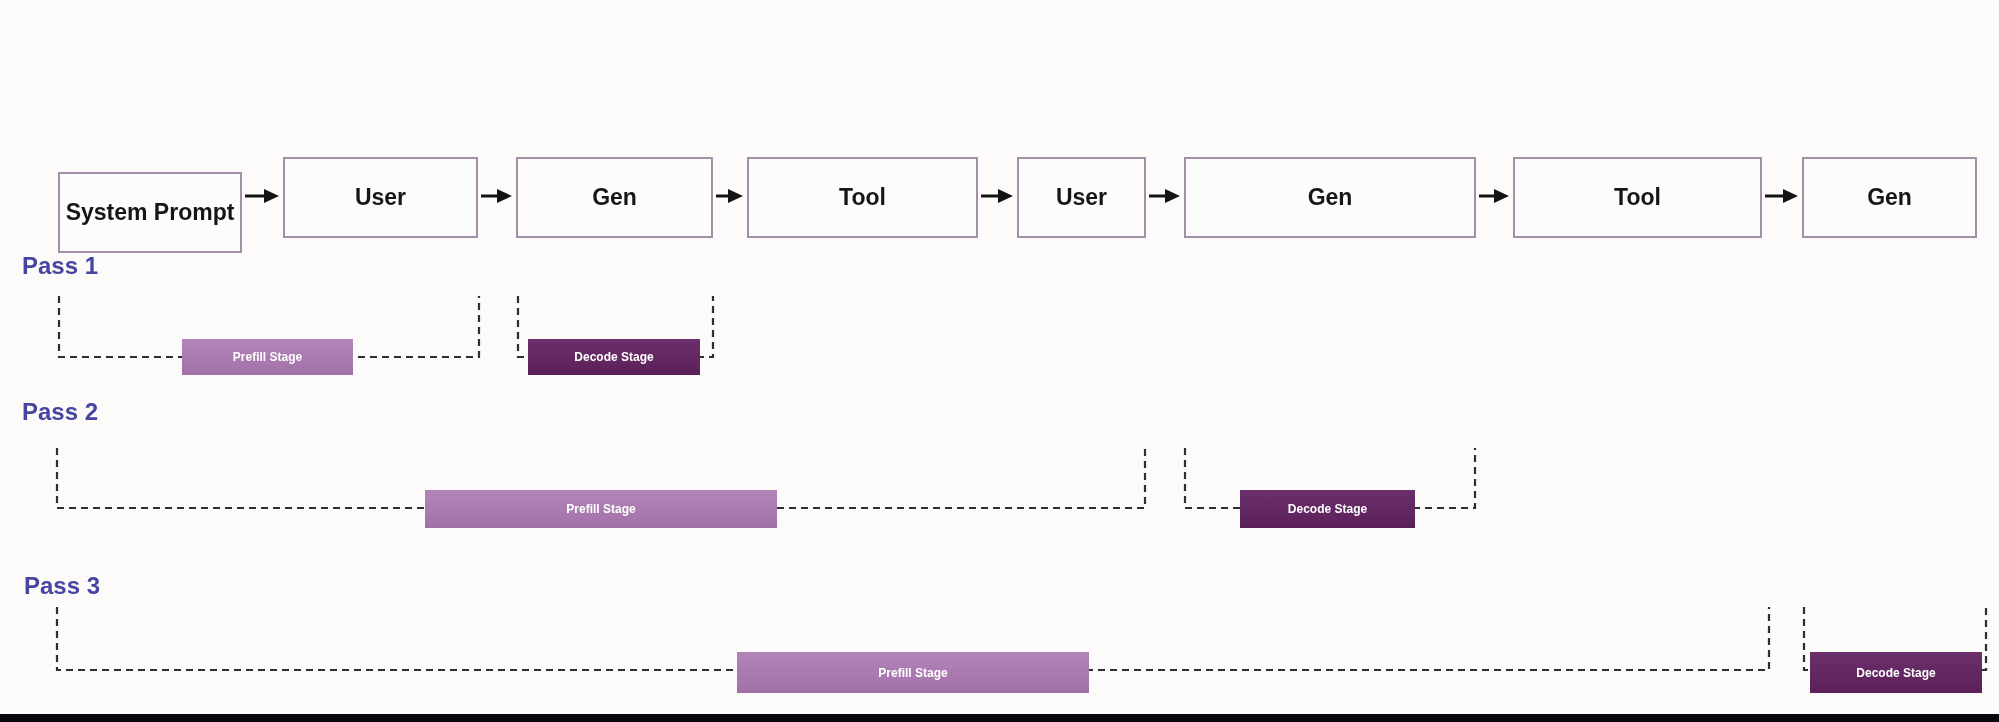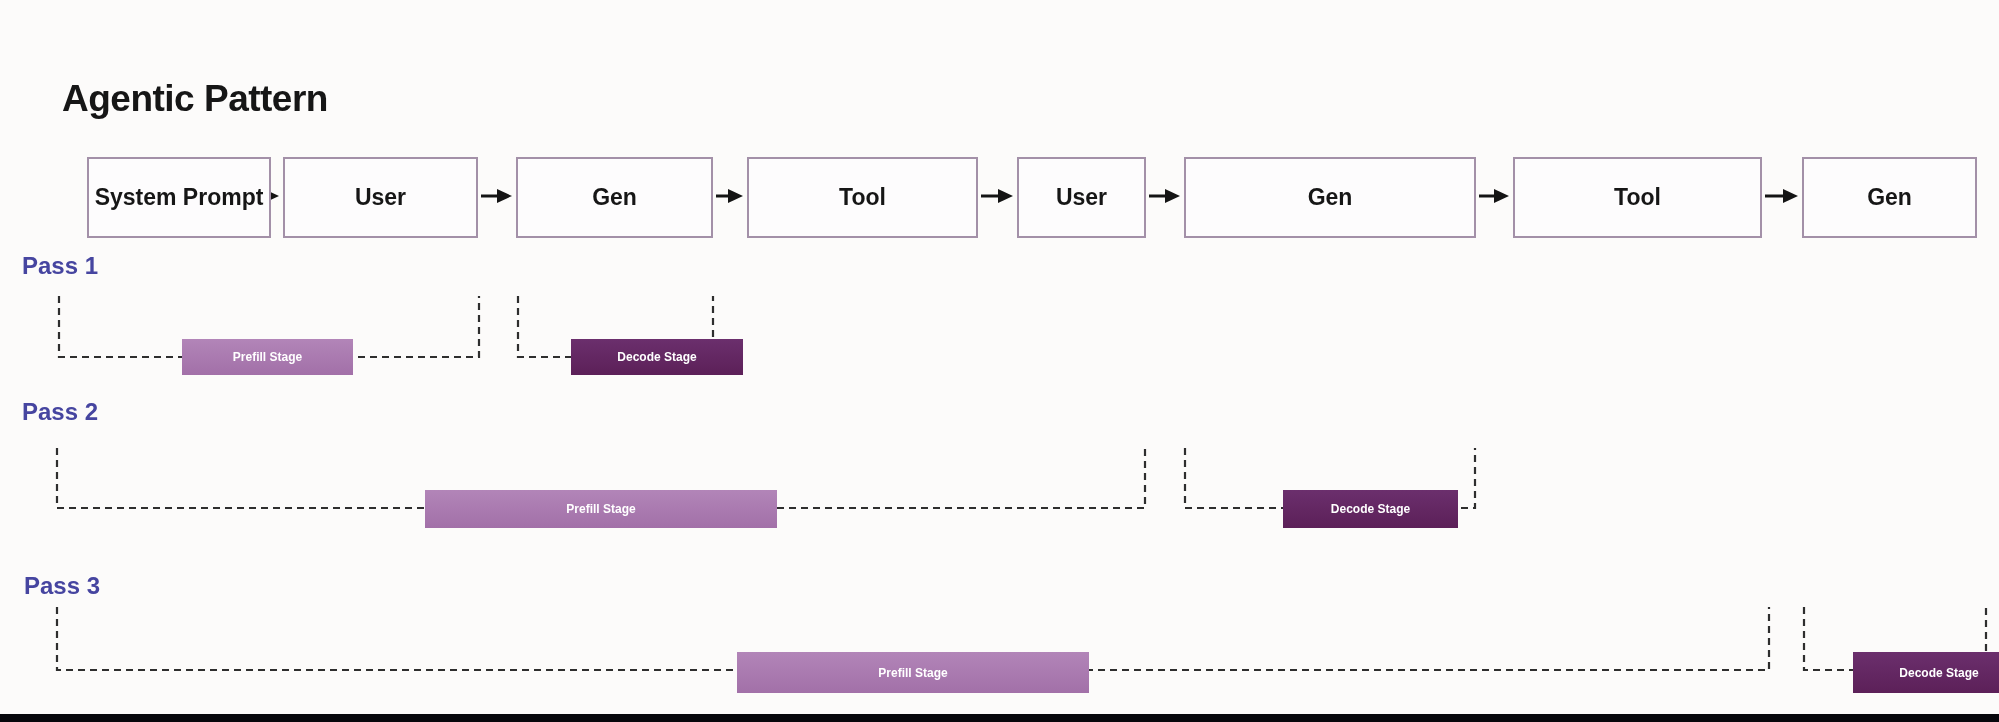--- a/index.html
+++ b/index.html
@@ -63,21 +63,20 @@
     box-sizing: border-box;
     display: flex;
     align-items: center;
     justify-content: center;
   }
   .stage-bar.prefill {
     background: linear-gradient(180deg, var(--prefill-bar-top, #b285b8), var(--prefill-bar, #a675ac));
   }
   .stage-bar.decode {
     background: linear-gradient(180deg, var(--decode-bar-top, #6b2f6d), var(--decode-bar, #5e2260));
-    margin-left: 43px;
   }
   .stage-bar span {
     font-size: 12px;
     font-weight: 700;
     color: var(--bar-text, #ffffff);
     white-space: nowrap;
   }
   .bottom-bar {
     position: absolute;
     left: 0;
@@ -120,23 +119,22 @@
         <line x1="1765" y1="196" x2="1788" y2="196" stroke="#141414" stroke-width="3"></line>
         <polygon points="1798,196 1783,189 1783,203" fill="#141414"></polygon>
       </g>
       <path d="M 59 296 V 357 H 479 V 296" class="bracket"></path>
       <path d="M 518 296 V 357 H 713 V 296" class="bracket"></path>
       <path d="M 57 448 V 508 H 1145 V 448" class="bracket"></path>
       <path d="M 1185 448 V 508 H 1475 V 448" class="bracket"></path>
       <path d="M 57 607 V 670 H 1769 V 607" class="bracket"></path>
       <path d="M 1804 607 V 670 H 1986 V 607" class="bracket"></path>
     </svg>
-  <div class="page-title">Agentic Pattern</div>
   <div id="flow-layer">
-      <div class="flow-box" style="left: 58px; width: 184px; top: 157px; height: 81px; margin-left: 29px;">
+      <div class="flow-box" style="left: 58px; width: 184px; top: 172px; height: 81px;">
         <span>System Prompt</span>
       </div>
       <div class="flow-box" style="left: 283px; width: 195px; top: 157px; height: 81px;">
         <span>User</span>
       </div>
       <div class="flow-box" style="left: 516px; width: 197px; top: 157px; height: 81px;">
         <span>Gen</span>
       </div>
       <div class="flow-box" style="left: 747px; width: 231px; top: 157px; height: 81px;">
         <span>Tool</span>

